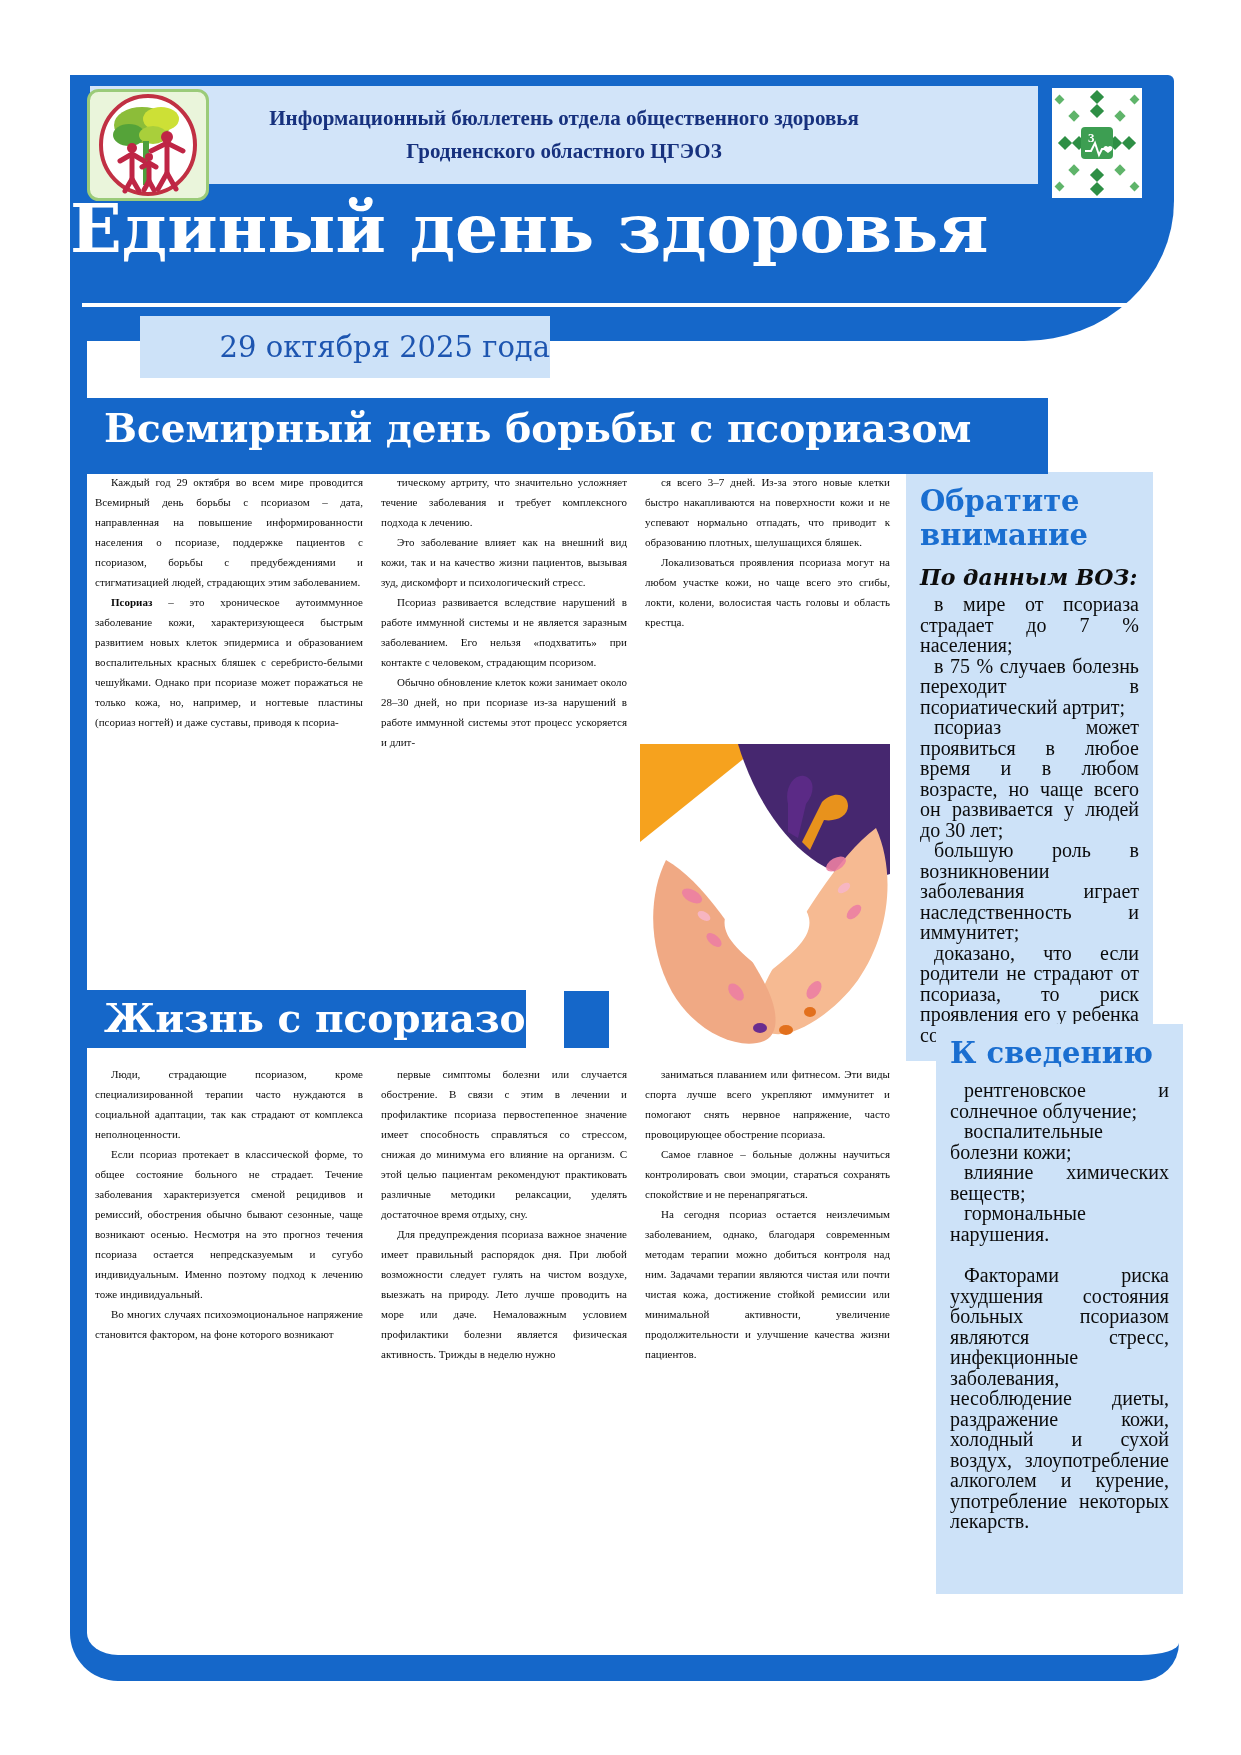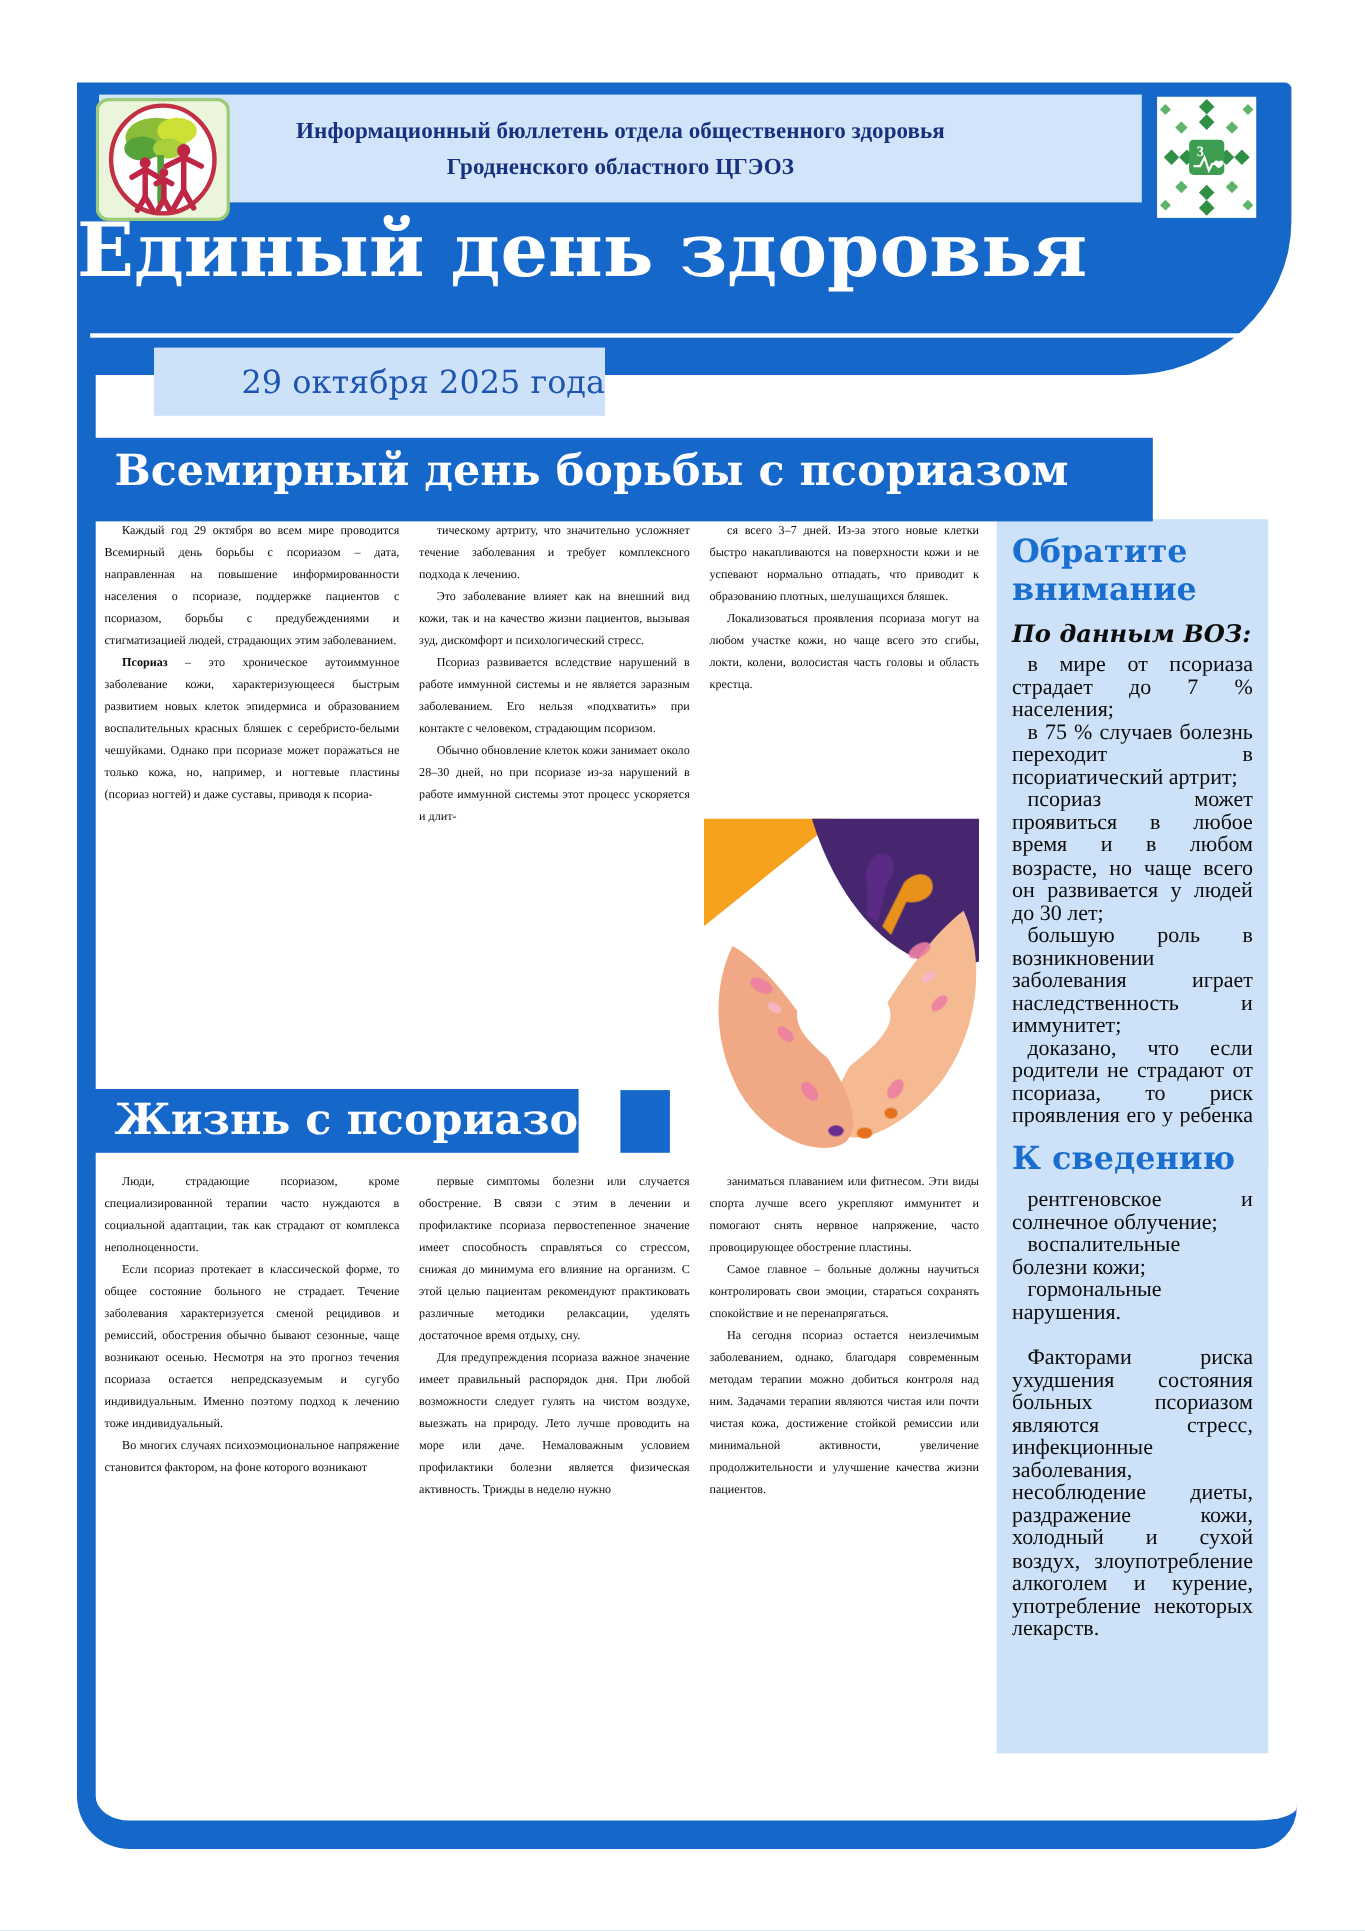--- a/index.html
+++ b/index.html
@@ -41,21 +41,21 @@
   .col-r1{top:472px;}
   .col-r2{top:1064px;}
   .c1{left:95px;width:268px;}
   .c2{left:381px;width:246px;}
   .c3{left:645px;width:245px;}
 
   
   .sidebar{position:absolute;left:906px;width:247px;background:#cde2f8;z-index:1;
            box-sizing:border-box;padding:12px 14px 16px 14px;}
   .sidebar1{top:472px;min-height:508px;}
-  .sidebar2{top:1024px;min-height:570px;}
+  .sidebar2{top:1024px;min-height:570px;margin-left:30px;}
   .sb-title{font-family:"DejaVu Serif",serif;font-weight:bold;font-size:29px;line-height:1.18;color:#1a6ed0;}
   .sb-sub{font-family:"DejaVu Serif",serif;font-weight:bold;font-style:italic;font-size:22px;
           margin:12px 0 4px 0;color:#0d0d0d;}
   .sidebar p.sb-item,.sidebar p.sb-par{margin:0;text-indent:14px;text-align:justify;
           font-size:20px;line-height:20.5px;}
   .sb2-closing{margin-top:21px !important;}
   .sb2-intro{margin-bottom:0 !important;}
 
   .hands{position:absolute;left:640px;top:744px;width:250px;height:306px;z-index:1;}
 </style>
@@ -203,29 +203,30 @@
   <div class="col col-r2 c1">
       <p><b></b><span>Люди, страдающие псориазом, кроме специализированной терапии часто нуждаются в социальной адаптации, так как страдают от комплекса неполноценности.</span></p>
       <p><b></b><span>Если псориаз протекает в классической форме, то общее состояние больного не страдает. Течение заболевания характеризуется сменой рецидивов и ремиссий, обострения обычно бывают сезонные, чаще возникают осенью. Несмотря на это прогноз течения псориаза остается непредсказуемым и сугубо индивидуальным. Именно поэтому подход к лечению тоже индивидуальный.</span></p>
       <p><b></b><span>Во многих случаях психоэмоциональное напряжение становится фактором, на фоне которого возникают</span></p>
     </div>
   <div class="col col-r2 c2">
       <p><b></b><span>первые симптомы болезни или случается обострение. В связи с этим в лечении и профилактике псориаза первостепенное значение имеет способность справляться со стрессом, снижая до минимума его влияние на организм. С этой целью пациентам рекомендуют практиковать различные методики релаксации, уделять достаточное время отдыху, сну.</span></p>
       <p><b></b><span>Для предупреждения псориаза важное значение имеет правильный распорядок дня. При любой возможности следует гулять на чистом воздухе, выезжать на природу. Лето лучше проводить на море или даче. Немаловажным условием профилактики болезни является физическая активность. Трижды в неделю нужно</span></p>
     </div>
   <div class="col col-r2 c3">
-      <p><b></b><span>заниматься плаванием или фитнесом. Эти виды спорта лучше всего укрепляют иммунитет и помогают снять нервное напряжение, часто провоцирующее обострение пластины.</span></p>
+      <p><b></b><span>заниматься плаванием или фитнесом. Эти виды спорта лучше всего укрепляют иммунитет и помогают снять нервное напряжение, часто провоцирующее обострение псориаза.</span></p>
       <p><b></b><span>Самое главное – больные должны научиться контролировать свои эмоции, стараться сохранять спокойствие и не перенапрягаться.</span></p>
       <p><b></b><span>На сегодня псориаз остается неизлечимым заболеванием, однако, благодаря современным методам терапии можно добиться контроля над ним. Задачами терапии являются чистая или почти чистая кожа, достижение стойкой ремиссии или минимальной активности, увеличение продолжительности и улучшение качества жизни пациентов.</span></p>
     </div>
 
   <div class="sidebar sidebar2">
     <div class="sb-title">К сведению</div>
     <div class="sb-sub" style="margin:10px 0 0 0;"></div>
     <div>
         <p class="sb-item">рентгеновское и солнечное облучение;</p>
         <p class="sb-item">воспалительные болезни кожи;</p>
+        <p class="sb-item">влияние химических веществ;</p>
         <p class="sb-item">гормональные нарушения.</p>
       </div>
     <p class="sb-par sb2-closing">Факторами риска ухудшения состояния больных псориазом являются стресс, инфекционные заболевания, несоблюдение диеты, раздражение кожи, холодный и сухой воздух, злоупотребление алкоголем и курение, употребление некоторых лекарств.</p>
   </div>
 
 </div>
 
 </body></html>

